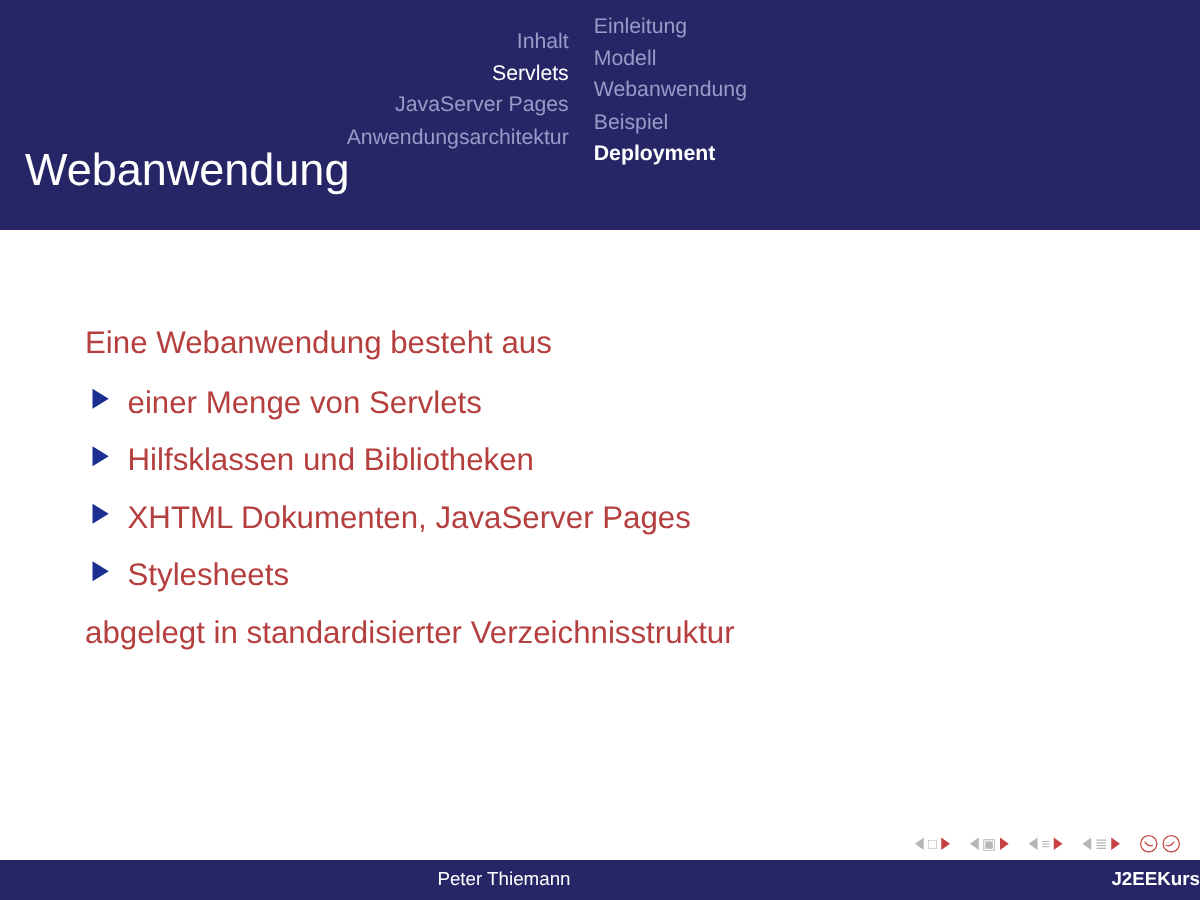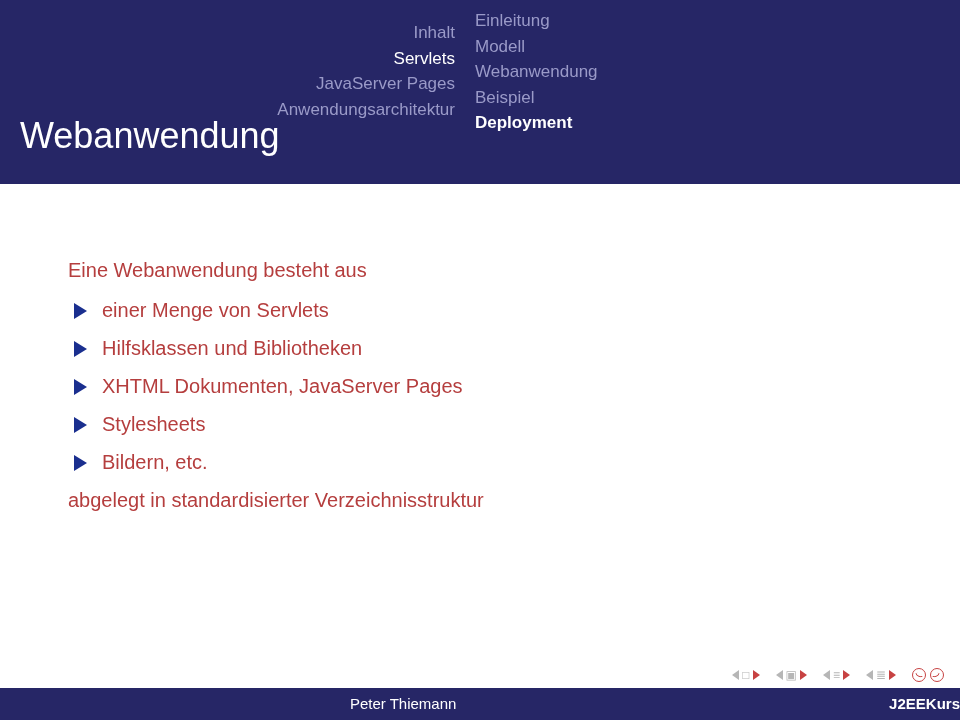--- a/index.html
+++ b/index.html
@@ -38,21 +38,21 @@
   .slide-title {
     position: absolute;
     left: 20px;
     top: 115px;
     color: #ffffff;
     font-size: 36px;
     font-weight: normal;
   }
   .content {
     padding: 70px 60px 0 68px;
-    font-size: 20px;
+    font-size: 25px;
     color: #b53e3e;
     line-height: 1.6;
   }
   .list {
     list-style: none;
     margin-top: 8px;
   }
   .list li {
     padding-left: 34px;
     position: relative;
@@ -163,21 +163,20 @@
   <div class="slide-title">Webanwendung</div>
 </div>
 
 <div class="content">
   <div>Eine Webanwendung besteht aus</div>
   <ul class="list">
     <li><span class="bullet-tri"></span><span>einer Menge von Servlets</span></li>
     <li><span class="bullet-tri"></span><span>Hilfsklassen und Bibliotheken</span></li>
     <li><span class="bullet-tri"></span><span>XHTML Dokumenten, JavaServer Pages</span></li>
     <li><span class="bullet-tri"></span><span>Stylesheets</span></li>
-    <li><span class="bullet-tri"></span><span>Bildern, etc.</span></li>
   </ul>
   <div>abgelegt in standardisierter Verzeichnisstruktur</div>
 </div>
 
 <div class="navbar">
   <div class="nav-group">
     <span class="arrow-l"></span>
     <span class="nav-sym">□</span>
     <span class="arrow-r"></span>
   </div>

